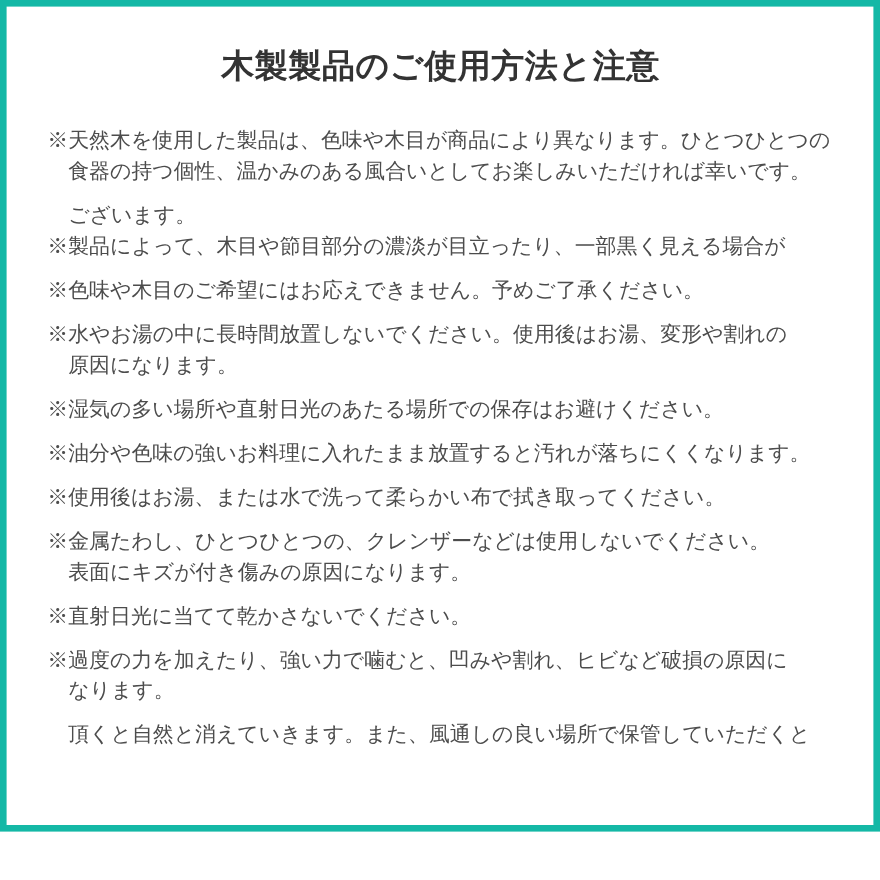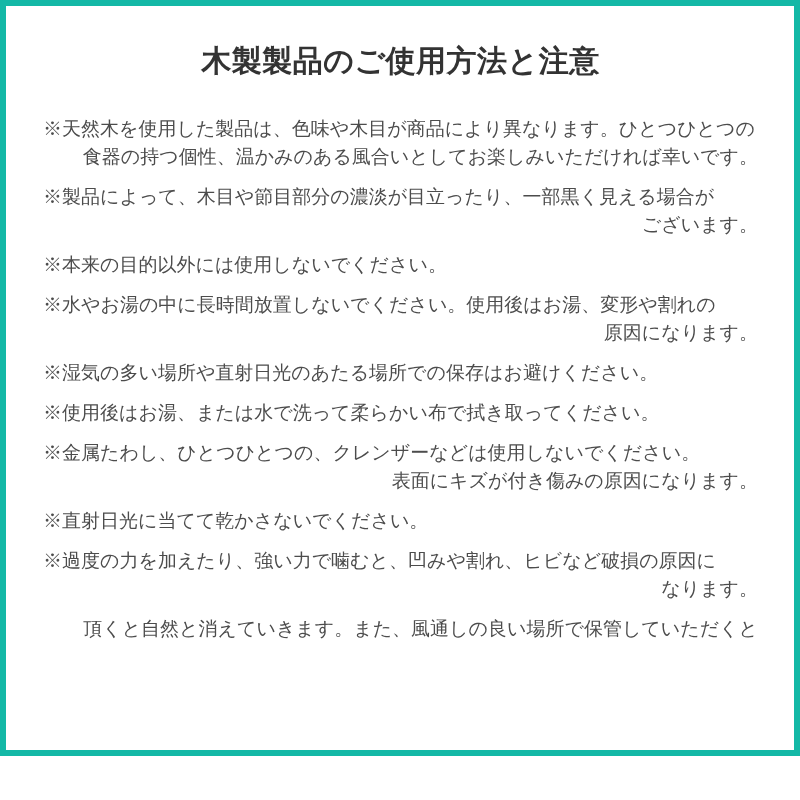--- a/index.html
+++ b/index.html
@@ -39,55 +39,57 @@
     line-height: 28px;
     color: #4c4c4c;
     margin: 0 0 12px 0;
     white-space: nowrap;
   }
   .note .line {
     height: 28px;
   }
   .note .line.cont {
     padding-left: 19px; 
-    text-align: right;
   }
 </style>
 </head>
 <body>
 
 <div class="frame">
   <h1 class="title">木製製品のご使用方法と注意</h1>
 
   <div class="notes">
 
     <div class="note">
       <div class="line">※天然木を使用した製品は、色味や木目が商品により異なります。ひとつひとつの</div>
       <div class="line cont">食器の持つ個性、温かみのある風合いとしてお楽しみいただければ幸いです。</div>
     </div>
 
     <div class="note">
+      <div class="line cont">ございます。</div>
       <div class="line">※製品によって、木目や節目部分の濃淡が目立ったり、一部黒く見える場合が</div>
-      <div class="line cont">ございます。</div>
     </div>
 
+    <div class="note">
+      <div class="line">※色味や木目のご希望にはお応えできません。予めご了承ください。</div>
+    </div>
 
-    <div class="note">
-      <div class="line">※本来の目的以外には使用しないでください。</div>
-    </div>
 
     <div class="note">
       <div class="line">※水やお湯の中に長時間放置しないでください。使用後はお湯、変形や割れの</div>
       <div class="line cont">原因になります。</div>
     </div>
 
     <div class="note">
       <div class="line">※湿気の多い場所や直射日光のあたる場所での保存はお避けください。</div>
     </div>
 
+    <div class="note">
+      <div class="line">※油分や色味の強いお料理に入れたまま放置すると汚れが落ちにくくなります。</div>
+    </div>
 
     <div class="note">
       <div class="line">※使用後はお湯、または水で洗って柔らかい布で拭き取ってください。</div>
     </div>
 
     <div class="note">
       <div class="line">※金属たわし、ひとつひとつの、クレンザーなどは使用しないでください。</div>
       <div class="line cont">表面にキズが付き傷みの原因になります。</div>
     </div>
 

